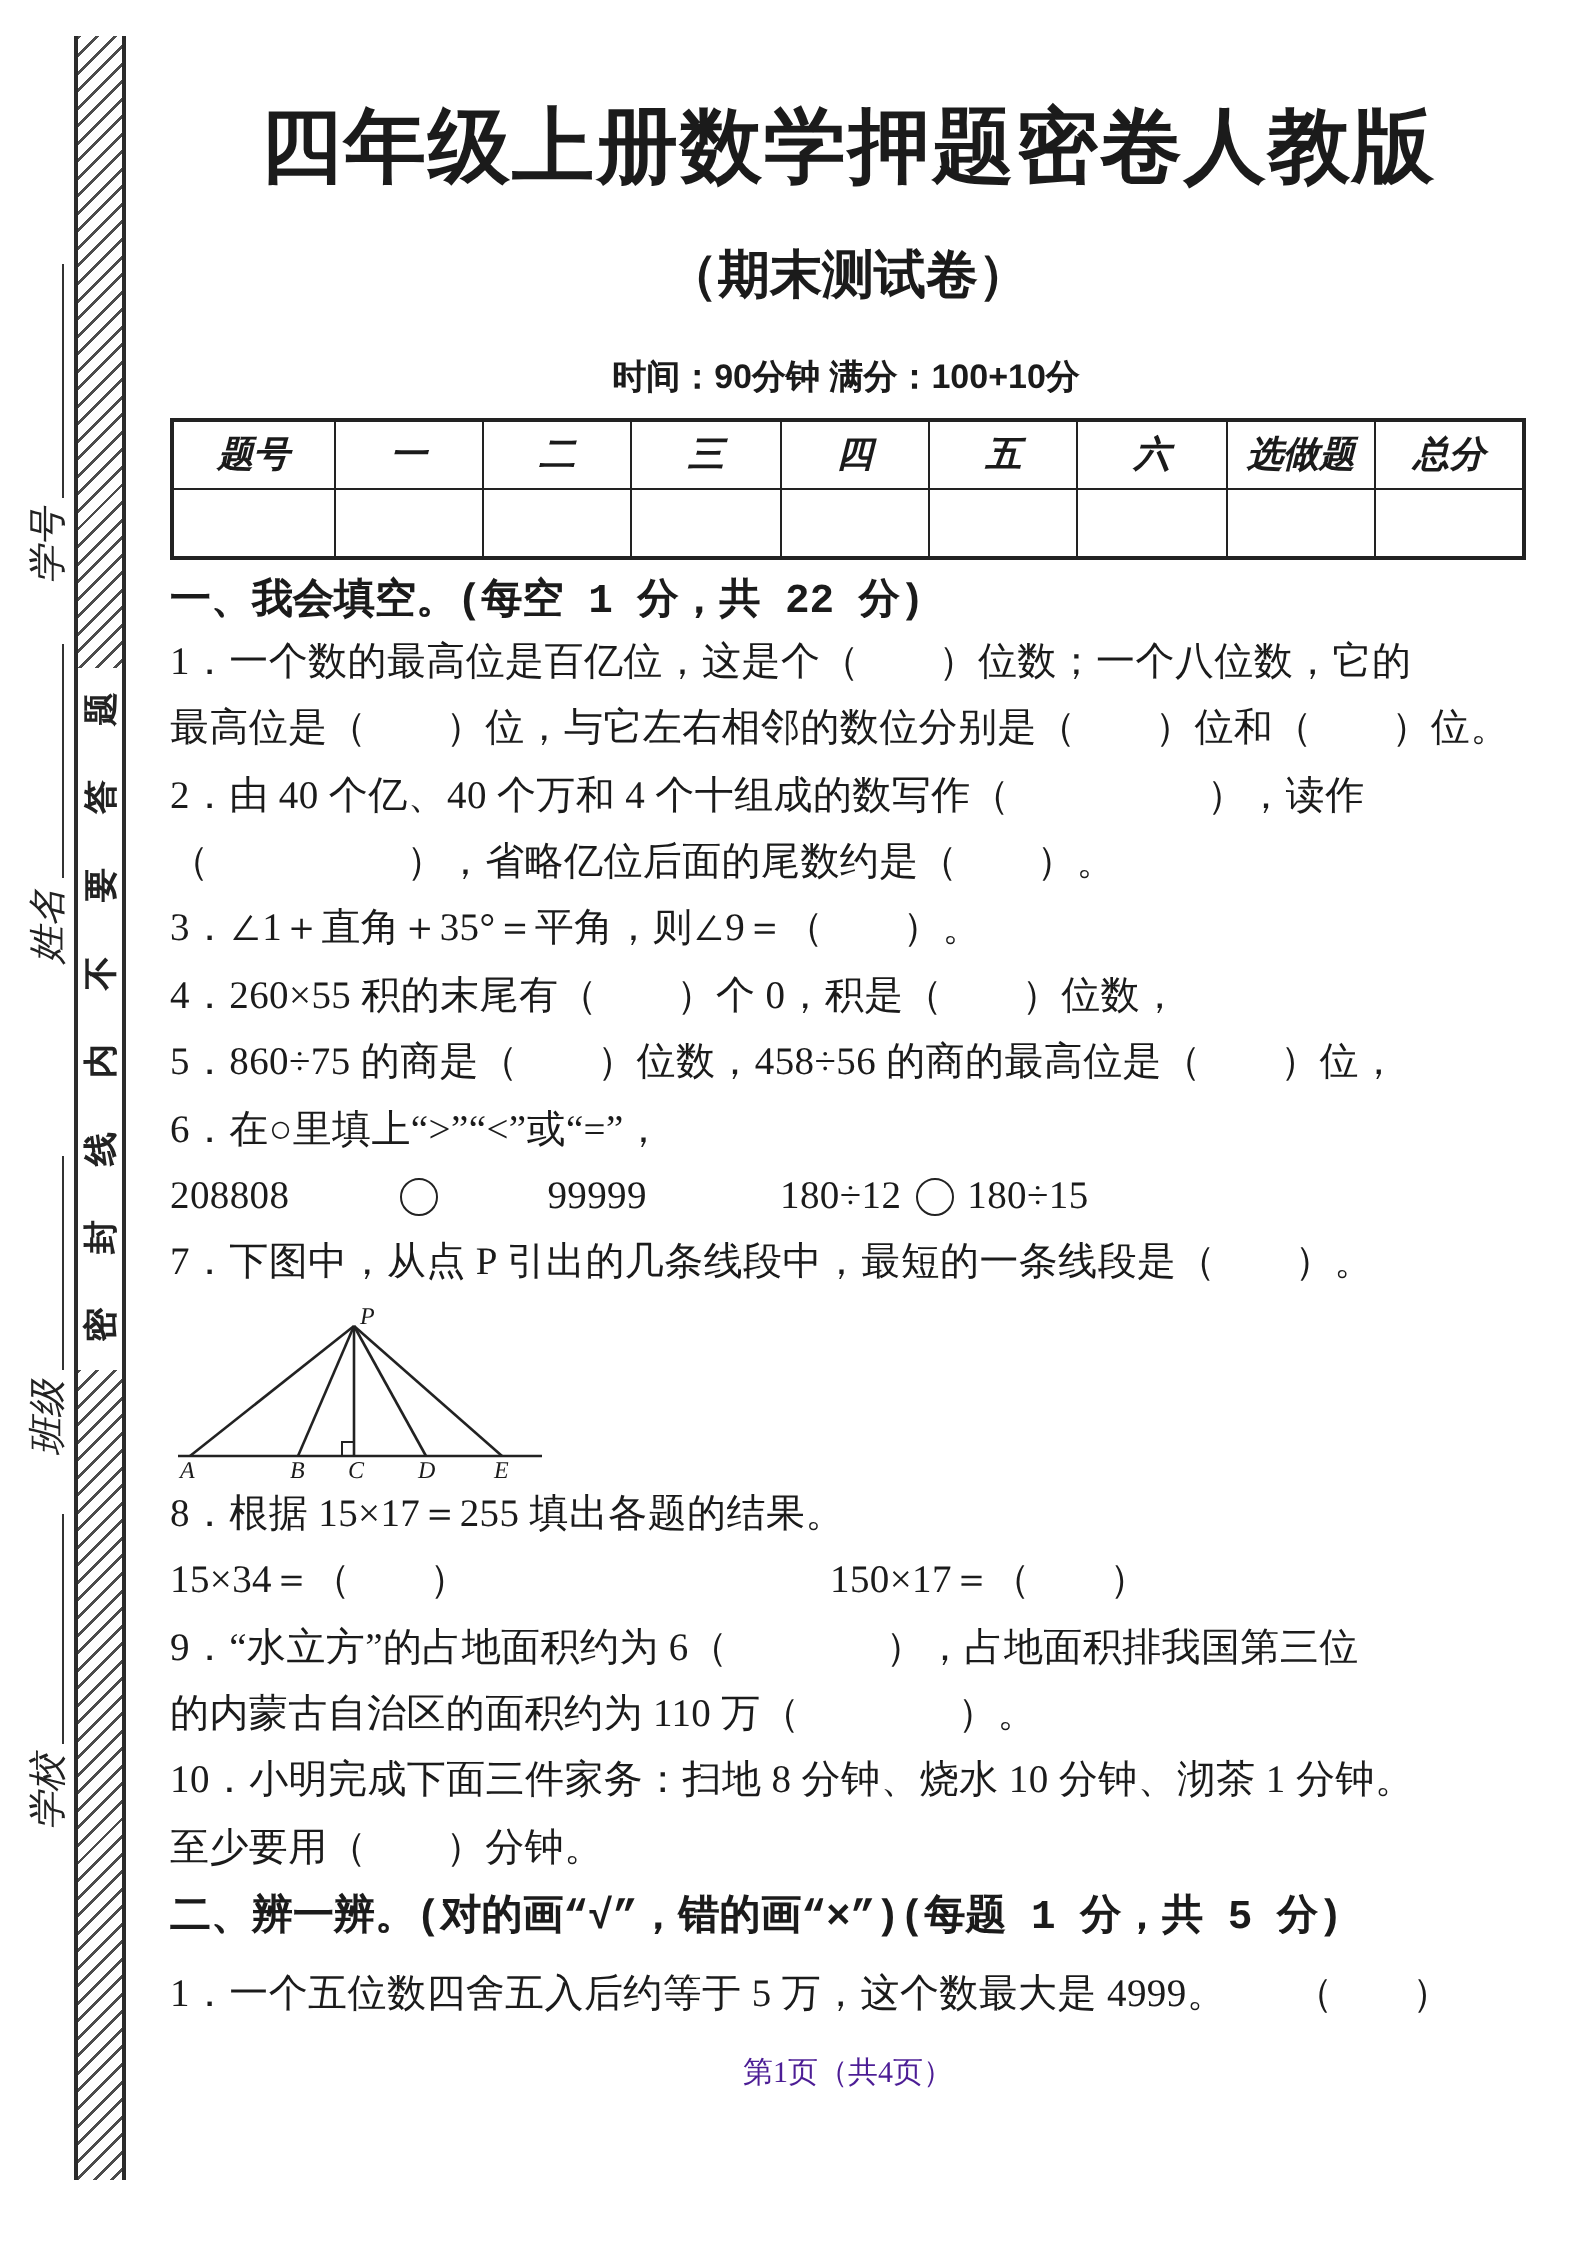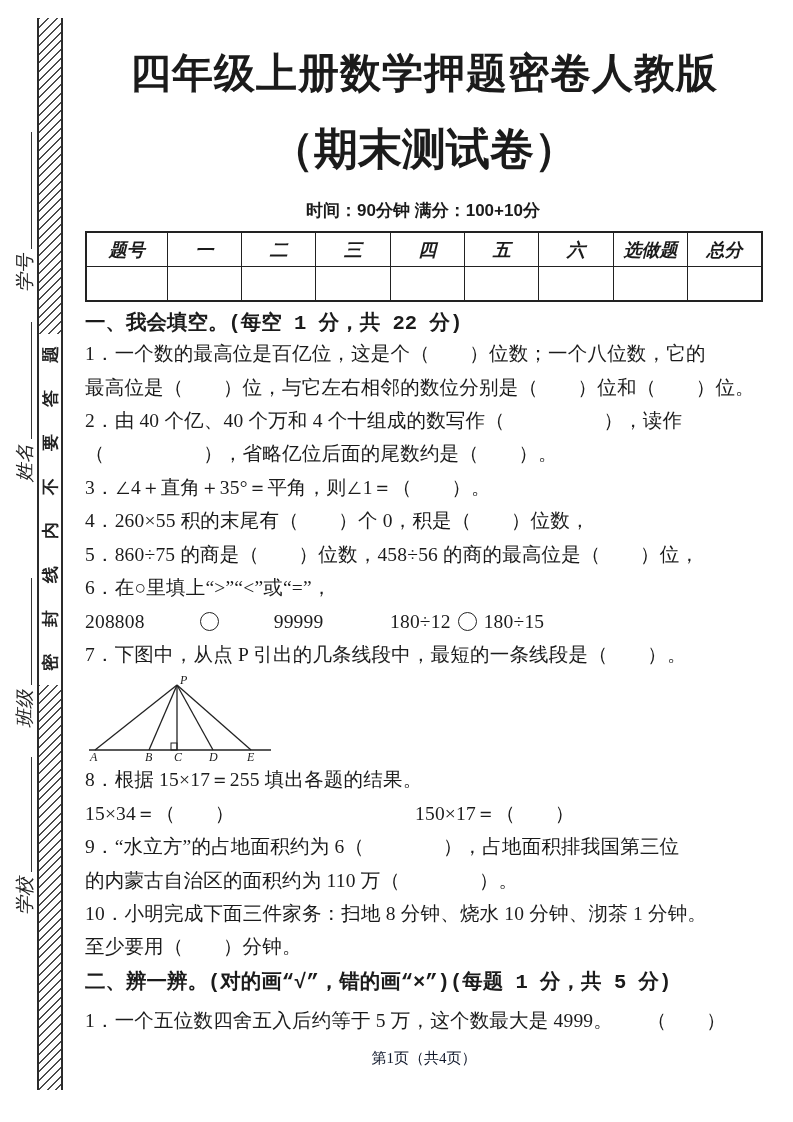--- a/index.html
+++ b/index.html
@@ -30,21 +30,21 @@
   .mf-label{font-style:italic;font-size:19px;white-space:nowrap;color:#222;line-height:1;}
   .mf-blank{flex:1;border-bottom:1.6px solid #333;height:4px;margin-bottom:2px;}
 
   
   .content{position:absolute;left:85px;top:0;width:678px;}
   .title{
     margin:48px 0 0;text-align:center;font-size:41px;line-height:1.25;
     font-family:Liberation Sans, sans-serif;font-weight:900;letter-spacing:1px;
   }
   .subtitle{
-    margin:22px 0 0;text-align:center;font-size:44px;line-height:1.25;
+    margin:22px 0 0;text-align:center;font-size:26px;line-height:1.25;
     font-family:"Liberation Sans",sans-serif;font-weight:900;
   }
   .meta{
     margin-top:24px;text-align:center;font-size:17px;line-height:21px;
     font-family:"Liberation Sans",sans-serif;font-weight:600;padding-right:2px;
   }
   table.score{
     margin-top:10px;width:100%;border-collapse:collapse;table-layout:fixed;
     border:2.5px solid #222;
     font-style:italic;
@@ -66,21 +66,21 @@
     display:inline-block;margin:0 7px;flex:0 0 auto;
   }
   .diagram-wrap{height:90px;margin-top:2px;}
   .diagram-wrap svg{display:block;}
   .pt-label{font-family:"Liberation Serif",serif;font-style:italic;font-size:12px;fill:#1b1b1b;}
   .s2row{
     display:flex;font-size:19.5px;line-height:33.4px;
     margin-top:8px;padding-right:8px;letter-spacing:0.2px;gap:34px;
   }
   .s2-margin{margin-top:6px;}
-  .footer{margin-top:12px;text-align:center;font-size:15px;color:#0f172a;}
+  .footer{margin-top:12px;text-align:center;font-size:15px;color:#4c1d95;}
 </style>
 </head>
 <body>
 
 <div class="page">
 
   <div class="seal-strip">
     <div class="hatch hatch-top"></div>
     <div class="seal-chars">
       <span>题</span>
@@ -155,21 +155,21 @@
       </tr>
     </tbody>
       </table>
 
     <div class="s-heading">一、我会填空。(每空 1 分，共 22 分)</div>
 
     <div class="qline">1．一个数的最高位是百亿位，这是个（　　）位数；一个八位数，它的</div>
     <div class="qline">最高位是（　　）位，与它左右相邻的数位分别是（　　）位和（　　）位。</div>
     <div class="qline">2．由 40 个亿、40 个万和 4 个十组成的数写作（　　　　　），读作</div>
     <div class="qline">（　　　　　），省略亿位后面的尾数约是（　　）。</div>
-    <div class="qline">3．∠4＋直角＋35°＝平角，则∠1＝（　　）。</div>
+    <div class="qline">3．∠1＋直角＋35°＝平角，则∠9＝（　　）。</div>
     <div class="qline">4．260×55 积的末尾有（　　）个 0，积是（　　）位数，</div>
     <div class="qline">5．860÷75 的商是（　　）位数，458÷56 的商的最高位是（　　）位，</div>
     <div class="qline">6．在○里填上“&gt;”“&lt;”或“=”，</div>
 
     <div class="row">
       <div class="cell" style="width:305px;gap:48px;">
         <span>208808</span>
         <span class="circle"></span>
         <span>99999</span>
       </div>

